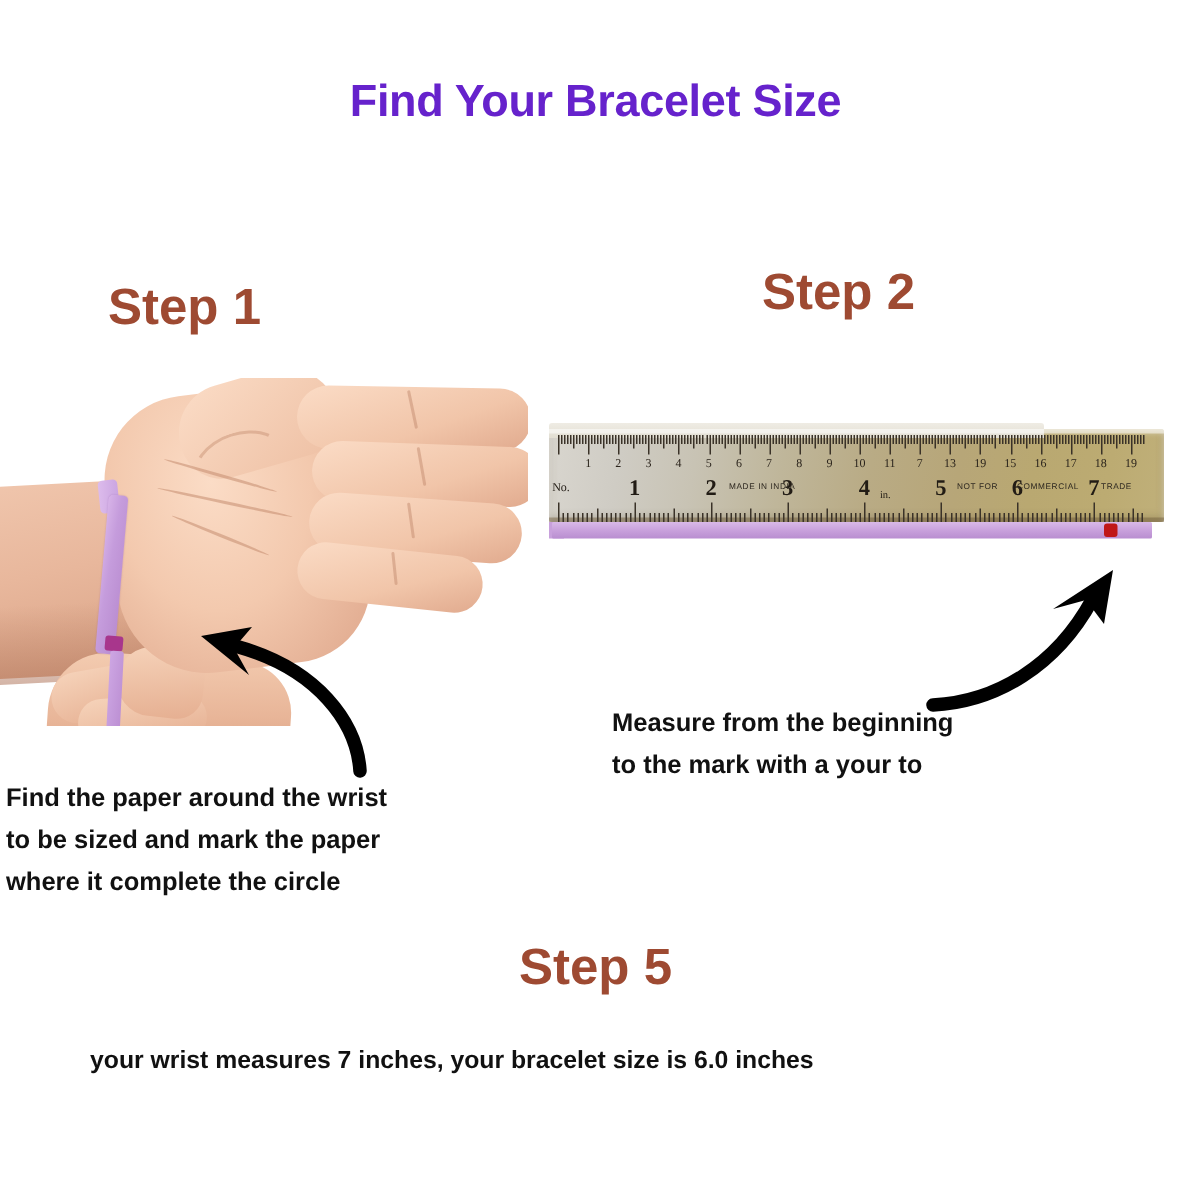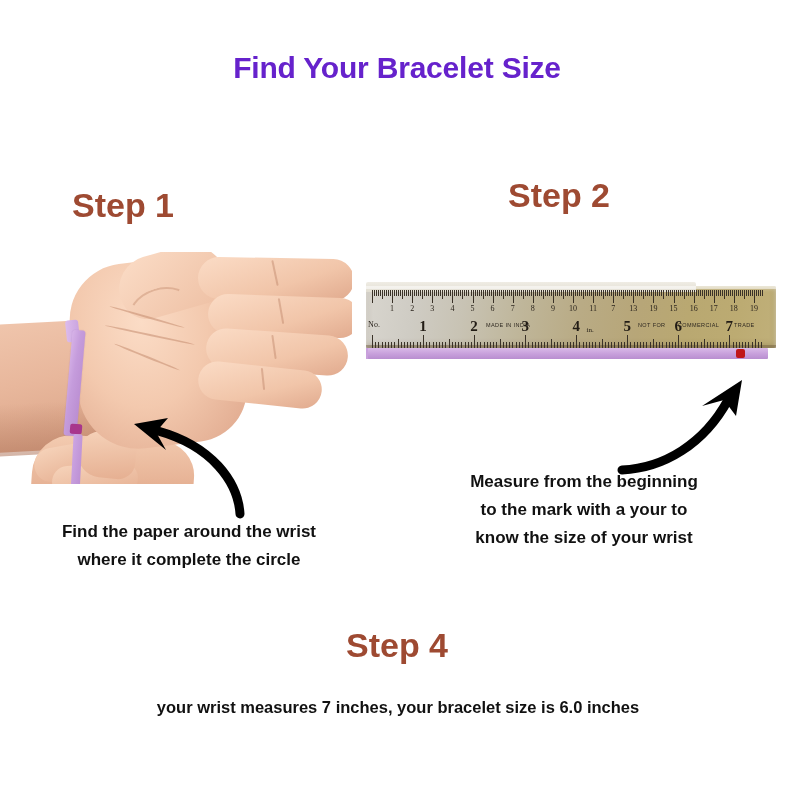--- a/index.html
+++ b/index.html
@@ -51,21 +51,21 @@
   #step2-heading { left: 508px; top: 175px; }
   #step3-heading { left: 0;  top: 625px; width: 794px; text-align: center; }
 
   
   .caption {
     position: absolute;
     color: #111111;
     font-weight: bold;
     font-size: 17px;
     line-height: 28px;
-    text-align: center;
+    text-align: left;
   }
   #step1-caption { left: 4px;   top: 518px; width: 370px; }
   #step2-caption { left: 408px; top: 468px; width: 352px; }
   #step3-caption {
     left: 60px; top: 692px; width: 676px;
     font-size: 16.5px; line-height: 30px;
   }
   .caption-line { display: block; white-space: pre; }
 
   
@@ -345,20 +345,21 @@
     <div class="strip-tail"></div>
   </div>
 
   <svg class="arrow-svg" id="arrow-left" width="140" height="110" viewBox="0 0 140 110">
     <path d="M122 104 C 120 72, 94 36, 40 21" stroke="#000000" stroke-width="9" fill="none" stroke-linecap="round"></path>
     <path d="M16 14 L 50 8 L 38 22 L 48 40 Z" fill="#000000"></path>
   </svg>
 
   <div class="caption" id="step1-caption">
     <span class="caption-line">Find the paper around the wrist</span>
+    <span class="caption-line">to be sized and mark the paper</span>
     <span class="caption-line">where it complete the circle</span>
   </div>
 
   <div class="step-heading" id="step2-heading">Step 2</div>
 
   <div class="ruler-photo">
     <div class="ruler-body"></div>
     <div class="ruler-top-highlight"></div>
     <div class="ruler-edge-top"></div>
     <div class="ruler-edge-bottom"></div>
@@ -729,22 +730,21 @@
   </div>
 
   <svg class="arrow-svg" id="arrow-right" width="140" height="108" viewBox="0 0 140 108">
     <path d="M10 98 C 52 96, 92 72, 116 28" stroke="#000000" stroke-width="9" fill="none" stroke-linecap="round"></path>
     <path d="M130 8 L 124 44 L 112 28 L 90 34 Z" fill="#000000"></path>
   </svg>
 
   <div class="caption" id="step2-caption">
     <span class="caption-line">Measure from the beginning</span>
     <span class="caption-line">to the mark with a your to</span>
-    <span class="caption-line">know the size of your wrist</span>
   </div>
 
-  <div class="step-heading" id="step3-heading">Step 4</div>
+  <div class="step-heading" id="step3-heading">Step 5</div>
 
   <div class="caption" id="step3-caption">
     <span class="caption-line">your wrist measures 7 inches, your bracelet size is 6.0 inches</span>
   </div>
 
 </div>
 
 </body></html>

